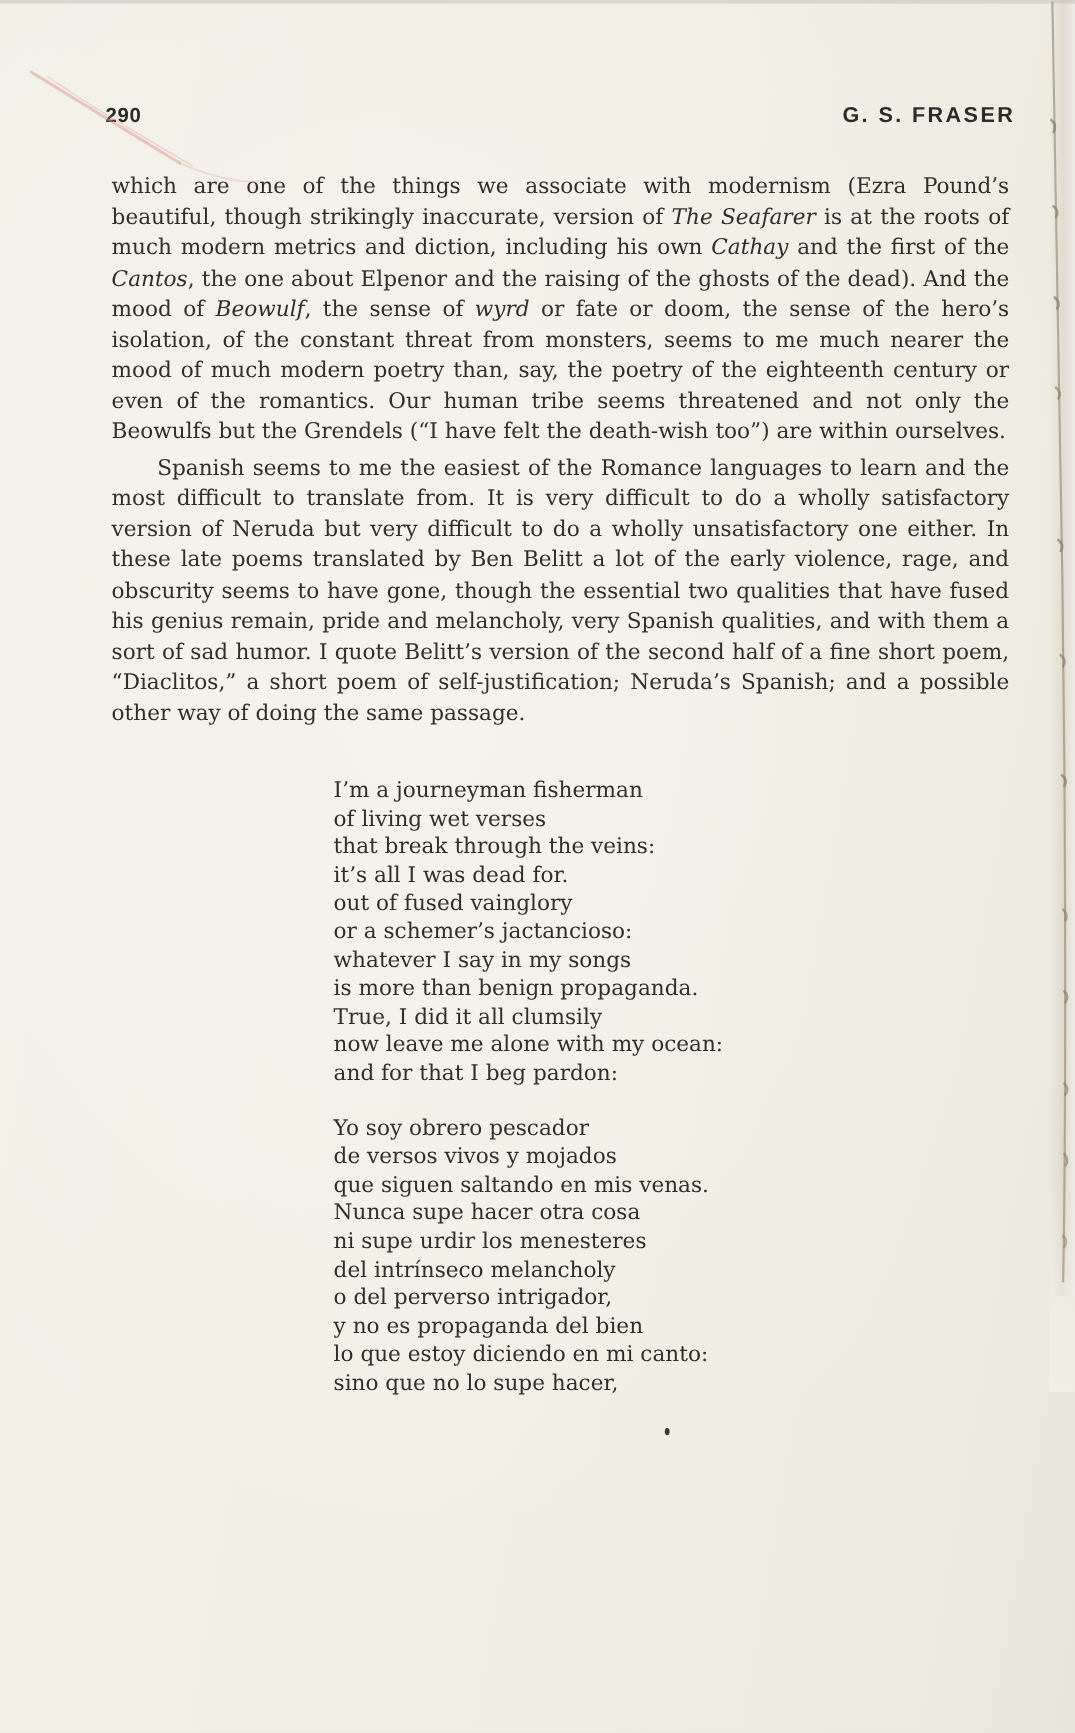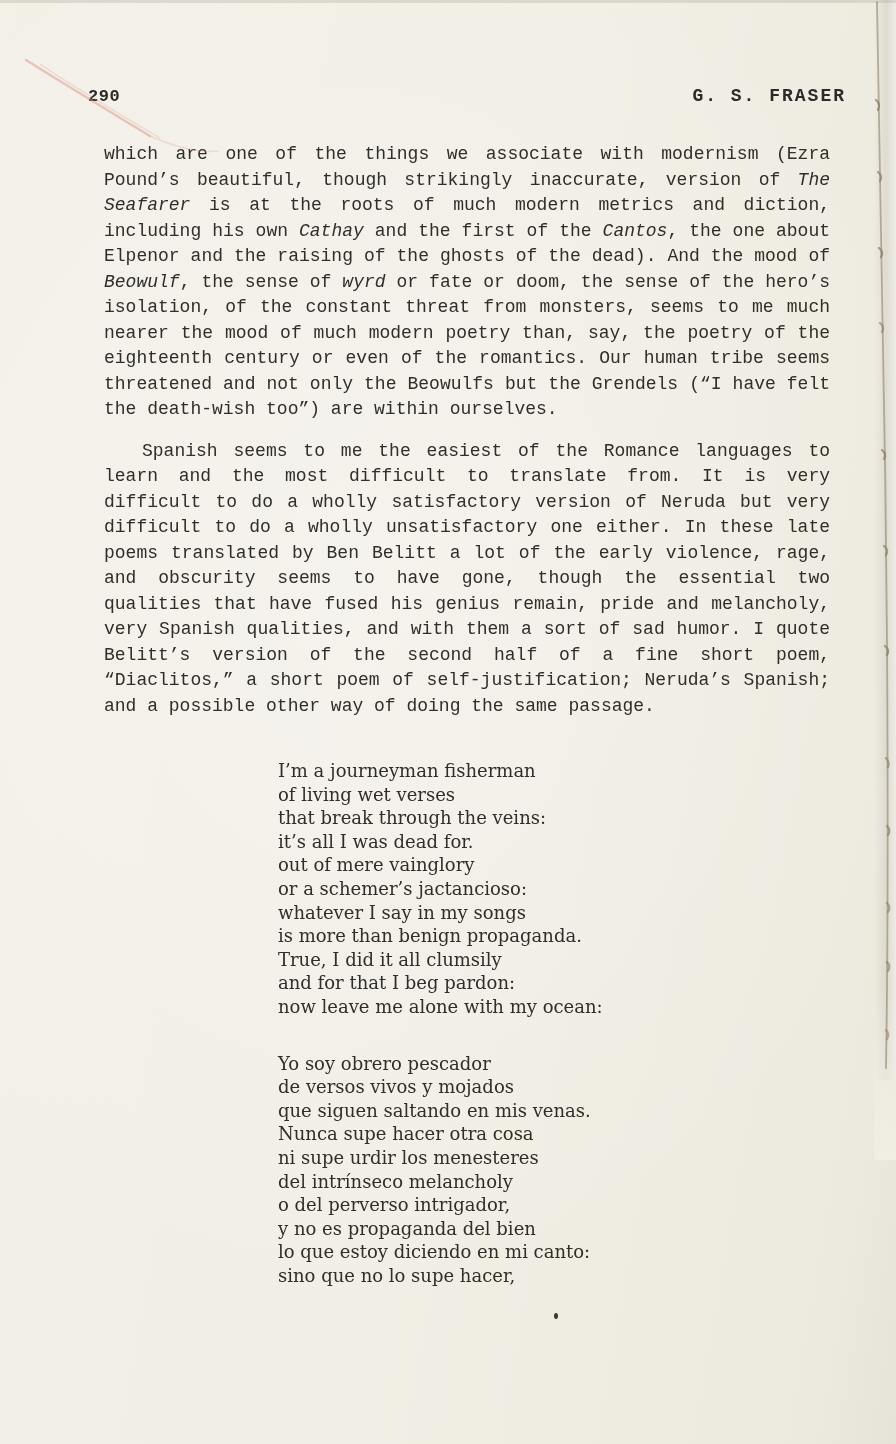--- a/index.html
+++ b/index.html
@@ -24,42 +24,42 @@
   }
   .content{
     position:absolute;
     left:88px;top:86px;
     width:758px;
   }
   .header-row{
     display:flex;
     justify-content:space-between;
     align-items:baseline;
-    font-family:Liberation Mono, monospace;
+    font-family:Liberation Sans, sans-serif;
     font-weight:bold;
     color:var(--header-ink);
   }
   .page-number{font-size:17px;letter-spacing:.5px;}
   .running-header{font-size:18px;letter-spacing:2px;text-align:center;}
   .body-text{
     margin-top:36px;
     font-size:18px;
     line-height:25.5px;
     text-align:justify;
   }
-  .body-text p.para{margin:16px;font-family:Liberation Mono, monospace;}
+  .body-text p.para{margin:5px;}
   .body-text p.para.indent{text-indent:38px;}
   .poem{
     margin-left:190px;
     font-size:18px;
     line-height:23.6px;
     white-space:nowrap;
   }
   .poem-first{margin-top:40px;}
-  .poem-second{margin-top:33px;}
+  .poem-second{margin-top:22px;}
   .ink-dot{
     width:4px;height:6px;
     border-radius:50%;
     background:#3a3832;
     margin-left:466px;
     margin-top:26px;
   }
   .overlay{
     position:absolute;inset:0;
     width:896px;height:1444px;
@@ -95,27 +95,27 @@
     <div class="body-text">
         <p class="para"><span>which are one of the things we associate with modernism (Ezra Pound’s beautiful, though strikingly inaccurate, version of </span><i>The Seafarer</i><span> is at the roots of much modern metrics and diction, including his own </span><i>Cathay</i><span> and the first of the </span><i>Cantos</i><span>, the one about Elpenor and the raising of the ghosts of the dead). And the mood of </span><i>Beowulf</i><span>, the sense of </span><i>wyrd</i><span> or fate or doom, the sense of the hero’s isolation, of the constant threat from monsters, seems to me much nearer the mood of much modern poetry than, say, the poetry of the eighteenth century or even of the romantics. Our human tribe seems threatened and not only the Beowulfs but the Grendels (“I have felt the death-wish too”) are within ourselves.</span></p>
         <p class="para indent"><span>Spanish seems to me the easiest of the Romance languages to learn and the most difficult to translate from. It is very difficult to do a wholly satisfactory version of Neruda but very difficult to do a wholly unsatisfactory one either. In these late poems translated by Ben Belitt a lot of the early violence, rage, and obscurity seems to have gone, though the essential two qualities that have fused his genius remain, pride and melancholy, very Spanish qualities, and with them a sort of sad humor. I quote Belitt’s version of the second half of a fine short poem, “Diaclitos,” a short poem of self-justification; Neruda’s Spanish; and a possible other way of doing the same passage.</span></p>
       </div>
 
     <div class="poem poem-first">
         <div class="poem-line">I’m a journeyman fisherman</div>
         <div class="poem-line">of living wet verses</div>
         <div class="poem-line">that break through the veins:</div>
         <div class="poem-line">it’s all I was dead for.</div>
-        <div class="poem-line">out of mere vainglory</div>
+        <div class="poem-line">out of fused vainglory</div>
         <div class="poem-line">or a schemer’s jactancioso:</div>
         <div class="poem-line">whatever I say in my songs</div>
         <div class="poem-line">is more than benign propaganda.</div>
         <div class="poem-line">True, I did it all clumsily</div>
+        <div class="poem-line">now leave me alone with my ocean:</div>
         <div class="poem-line">and for that I beg pardon:</div>
-        <div class="poem-line">now leave me alone with my ocean:</div>
       </div>
     <div class="poem poem-second">
         <div class="poem-line">Yo soy obrero pescador</div>
         <div class="poem-line">de versos vivos y mojados</div>
         <div class="poem-line">que siguen saltando en mis venas.</div>
         <div class="poem-line">Nunca supe hacer otra cosa</div>
         <div class="poem-line">ni supe urdir los menesteres</div>
         <div class="poem-line">del intrínseco melancholy</div>
         <div class="poem-line">o del perverso intrigador,</div>
         <div class="poem-line">y no es propaganda del bien</div>

